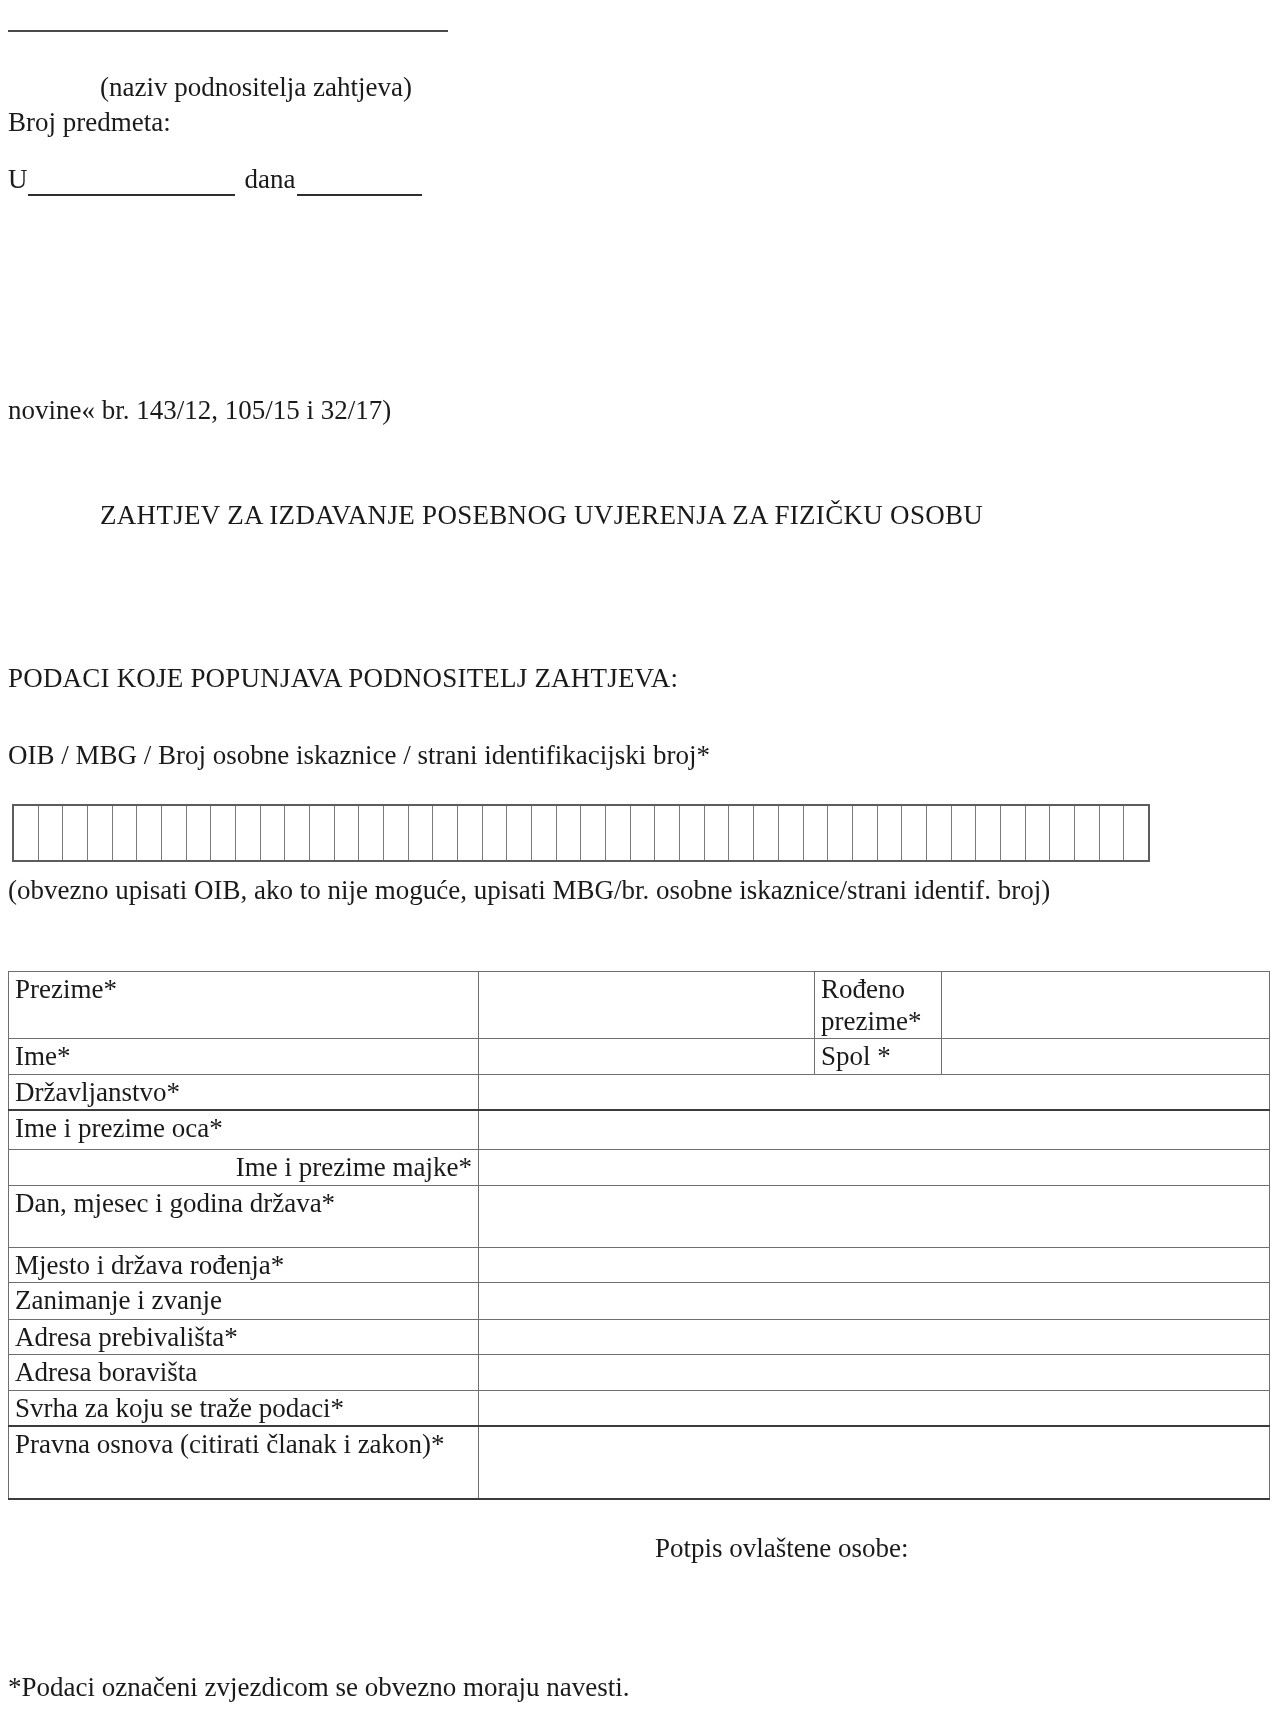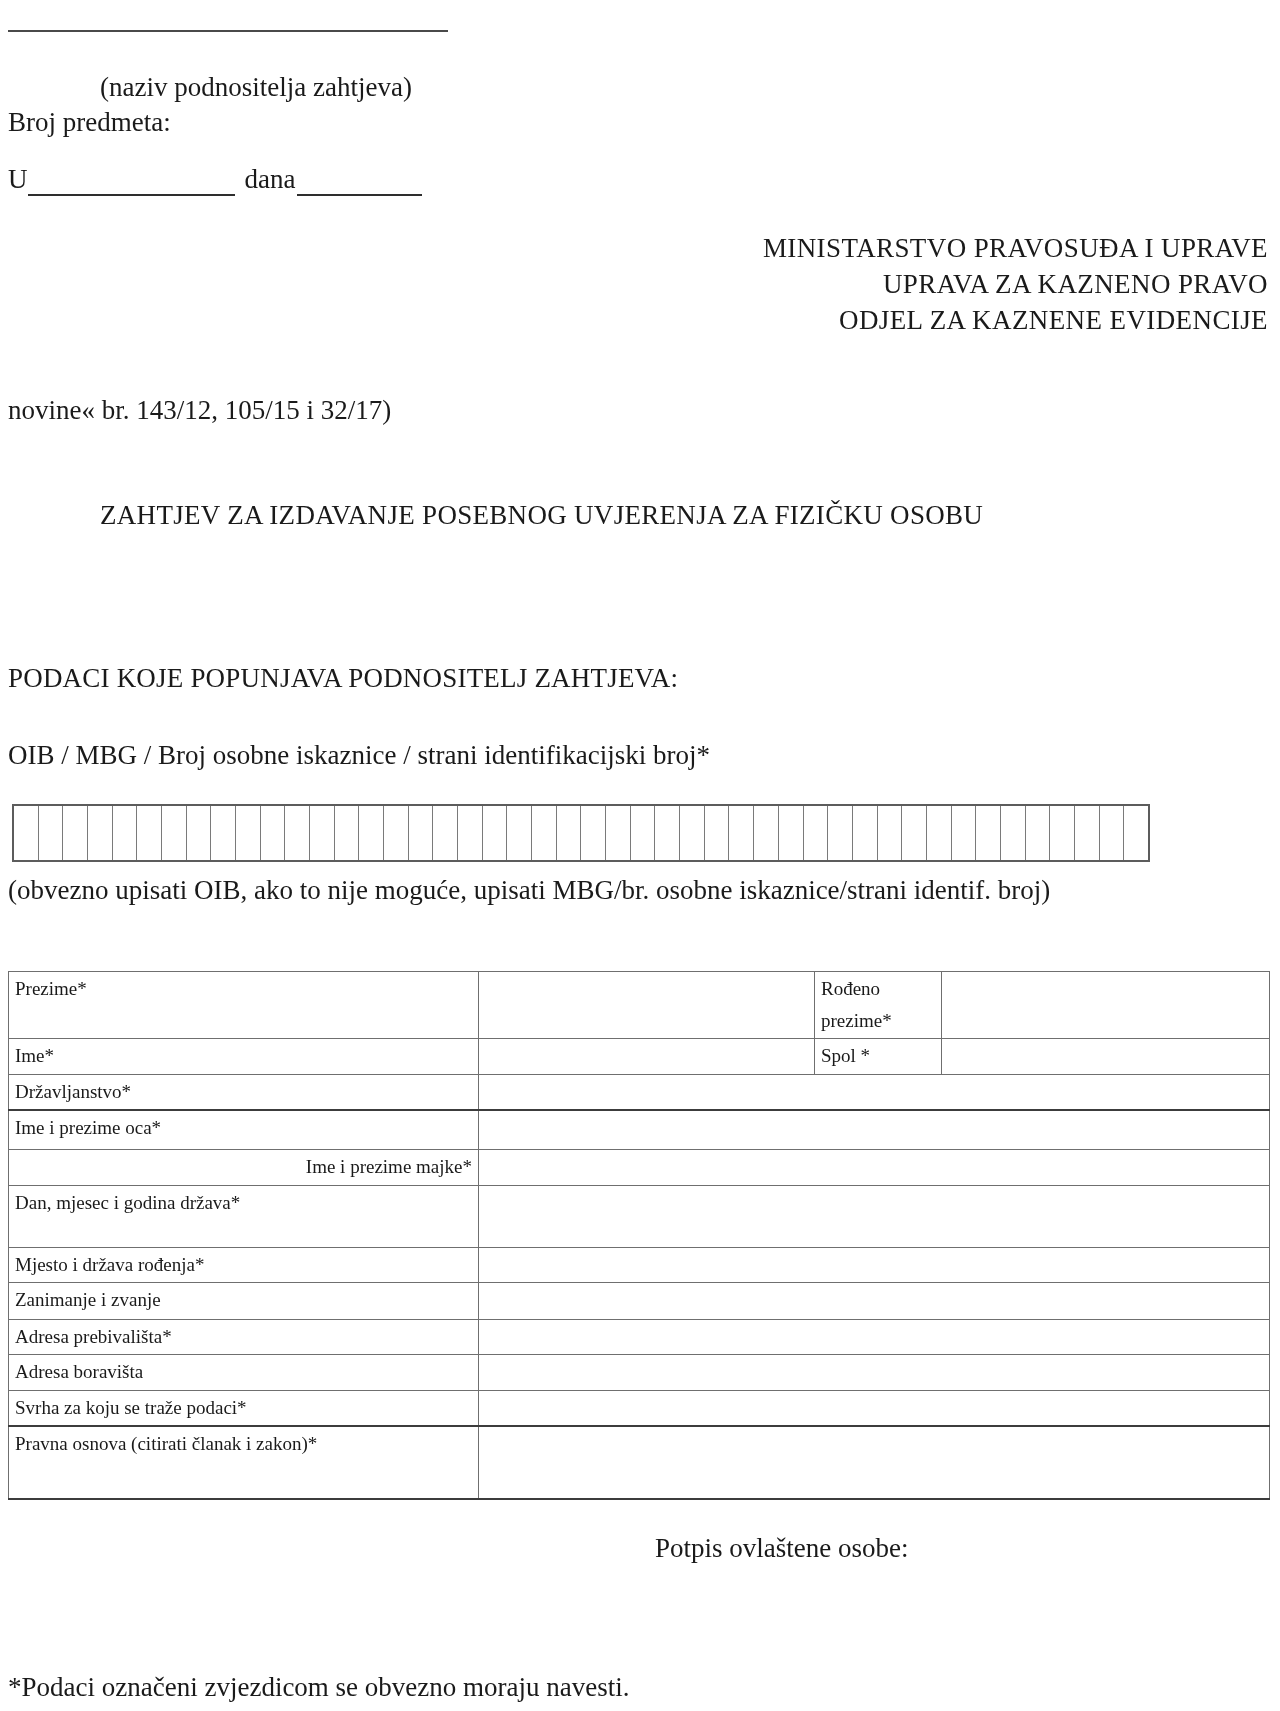--- a/index.html
+++ b/index.html
@@ -35,45 +35,40 @@
   .oib-grid{top:804px;left:12px;width:1138px;height:58px;display:flex;
     border:2px solid #5c5c5c;box-sizing:border-box;background:#fff;}
   .oib-cell{flex:1 1 0;border-right:1px solid #7a7a7a;}
   .oib-cell:last-child{border-right:none;}
   .oib-note{top:875px;left:8px;}
   
   .form-table-wrap{top:971px;left:8px;width:1262px;}
   table.form{border-collapse:collapse;table-layout:fixed;width:1262px;
     border:1px solid #5f5f5f;border-bottom:2px solid #3c3c3c;}
   table.form td{border:1px solid #6f6f6f;vertical-align:top;
-    padding:1px 6px;line-height:32px;font-size:19px;overflow:hidden;}
+    padding:1px 6px;line-height:32px;font-size:27px;overflow:hidden;}
   tr.thick-top td{border-top:2px solid #3c3c3c;}
   .signature{top:1533px;left:655px;}
   .footnote{top:1672px;left:8px;}
 </style>
 </head>
 <body>
 
 <div class="page">
 
   <div class="abs sig-line"></div>
 
   <div class="abs naziv">(naziv podnositelja zahtjeva)</div>
 
   <div class="abs broj">Broj predmeta:</div>
 
   <div class="abs place-date">
     <span>U</span><span class="uline u1"></span><span class="dana-word">dana</span><span class="uline u2"></span>
   </div>
 
-  <div class="abs ministry">
-    <div>MINISTARSTVO PRAVOSUĐA I UPRAVE</div>
-    <div>UPRAVA ZA KAZNENO PRAVO</div>
-    <div>ODJEL ZA KAZNENE EVIDENCIJE</div>
-  </div>
 
   <div class="abs legal">
     <div class="l2">novine« br. 143/12, 105/15 i 32/17)</div>
   </div>
 
   <div class="abs title">ZAHTJEV ZA IZDAVANJE POSEBNOG UVJERENJA ZA FIZIČKU OSOBU</div>
 
   <div class="abs section-heading">PODACI KOJE POPUNJAVA PODNOSITELJ ZAHTJEVA:</div>
 
   <div class="abs oib-label">OIB / MBG / Broj osobne iskaznice / strani identifikacijski broj*</div>

